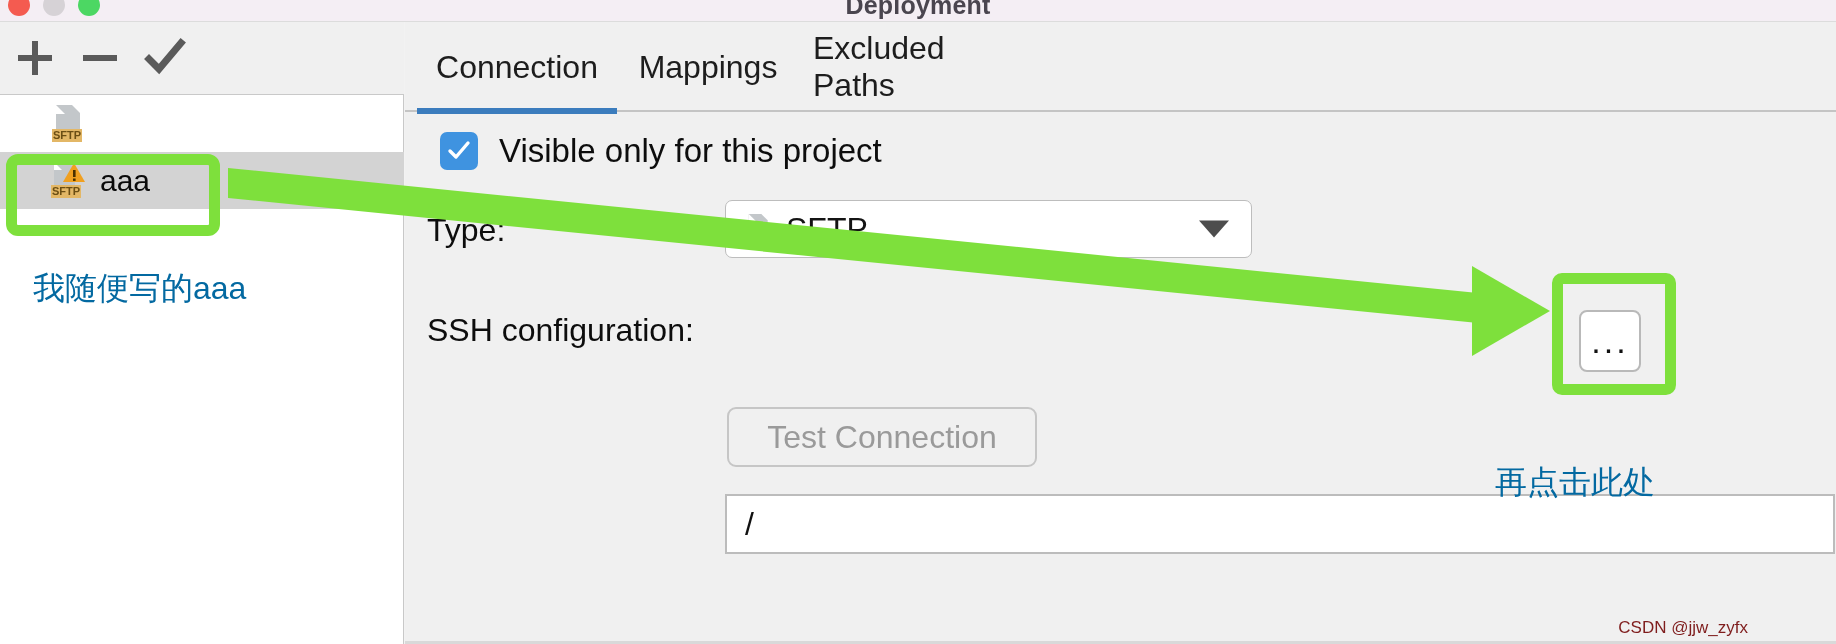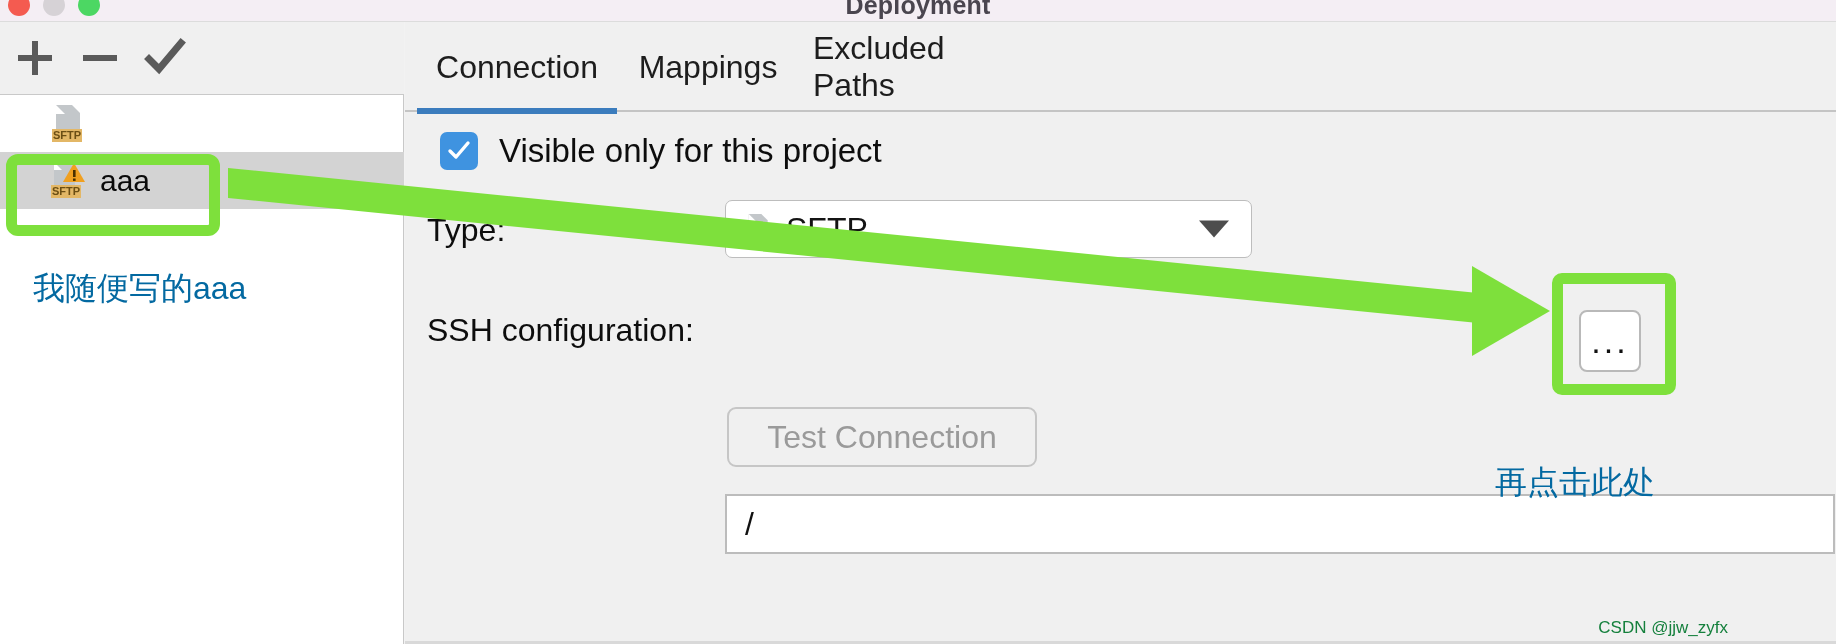--- a/index.html
+++ b/index.html
@@ -155,22 +155,22 @@
     display: flex; align-items: center;
     padding-left: 18px;
     font-size: 32px; color: #111;
   }
 
   
   .arrow-svg { position: absolute; left: 0; top: 0; pointer-events: none; }
 
   
   .watermark {
-    position: absolute; right: 20px; bottom: 6px;
-    font-size: 17px; color: #15803d;
+    position: absolute; right: 0; bottom: 6px;
+    font-size: 17px; color: #7f1d1d;
   }
   .bottom-rule {
     position: absolute; left: 405px; bottom: 0; width: 1431px; height: 3px;
     background: #d9d9d9;
   }
 </style>
 </head>
 <body>
 
 <div id="root">

